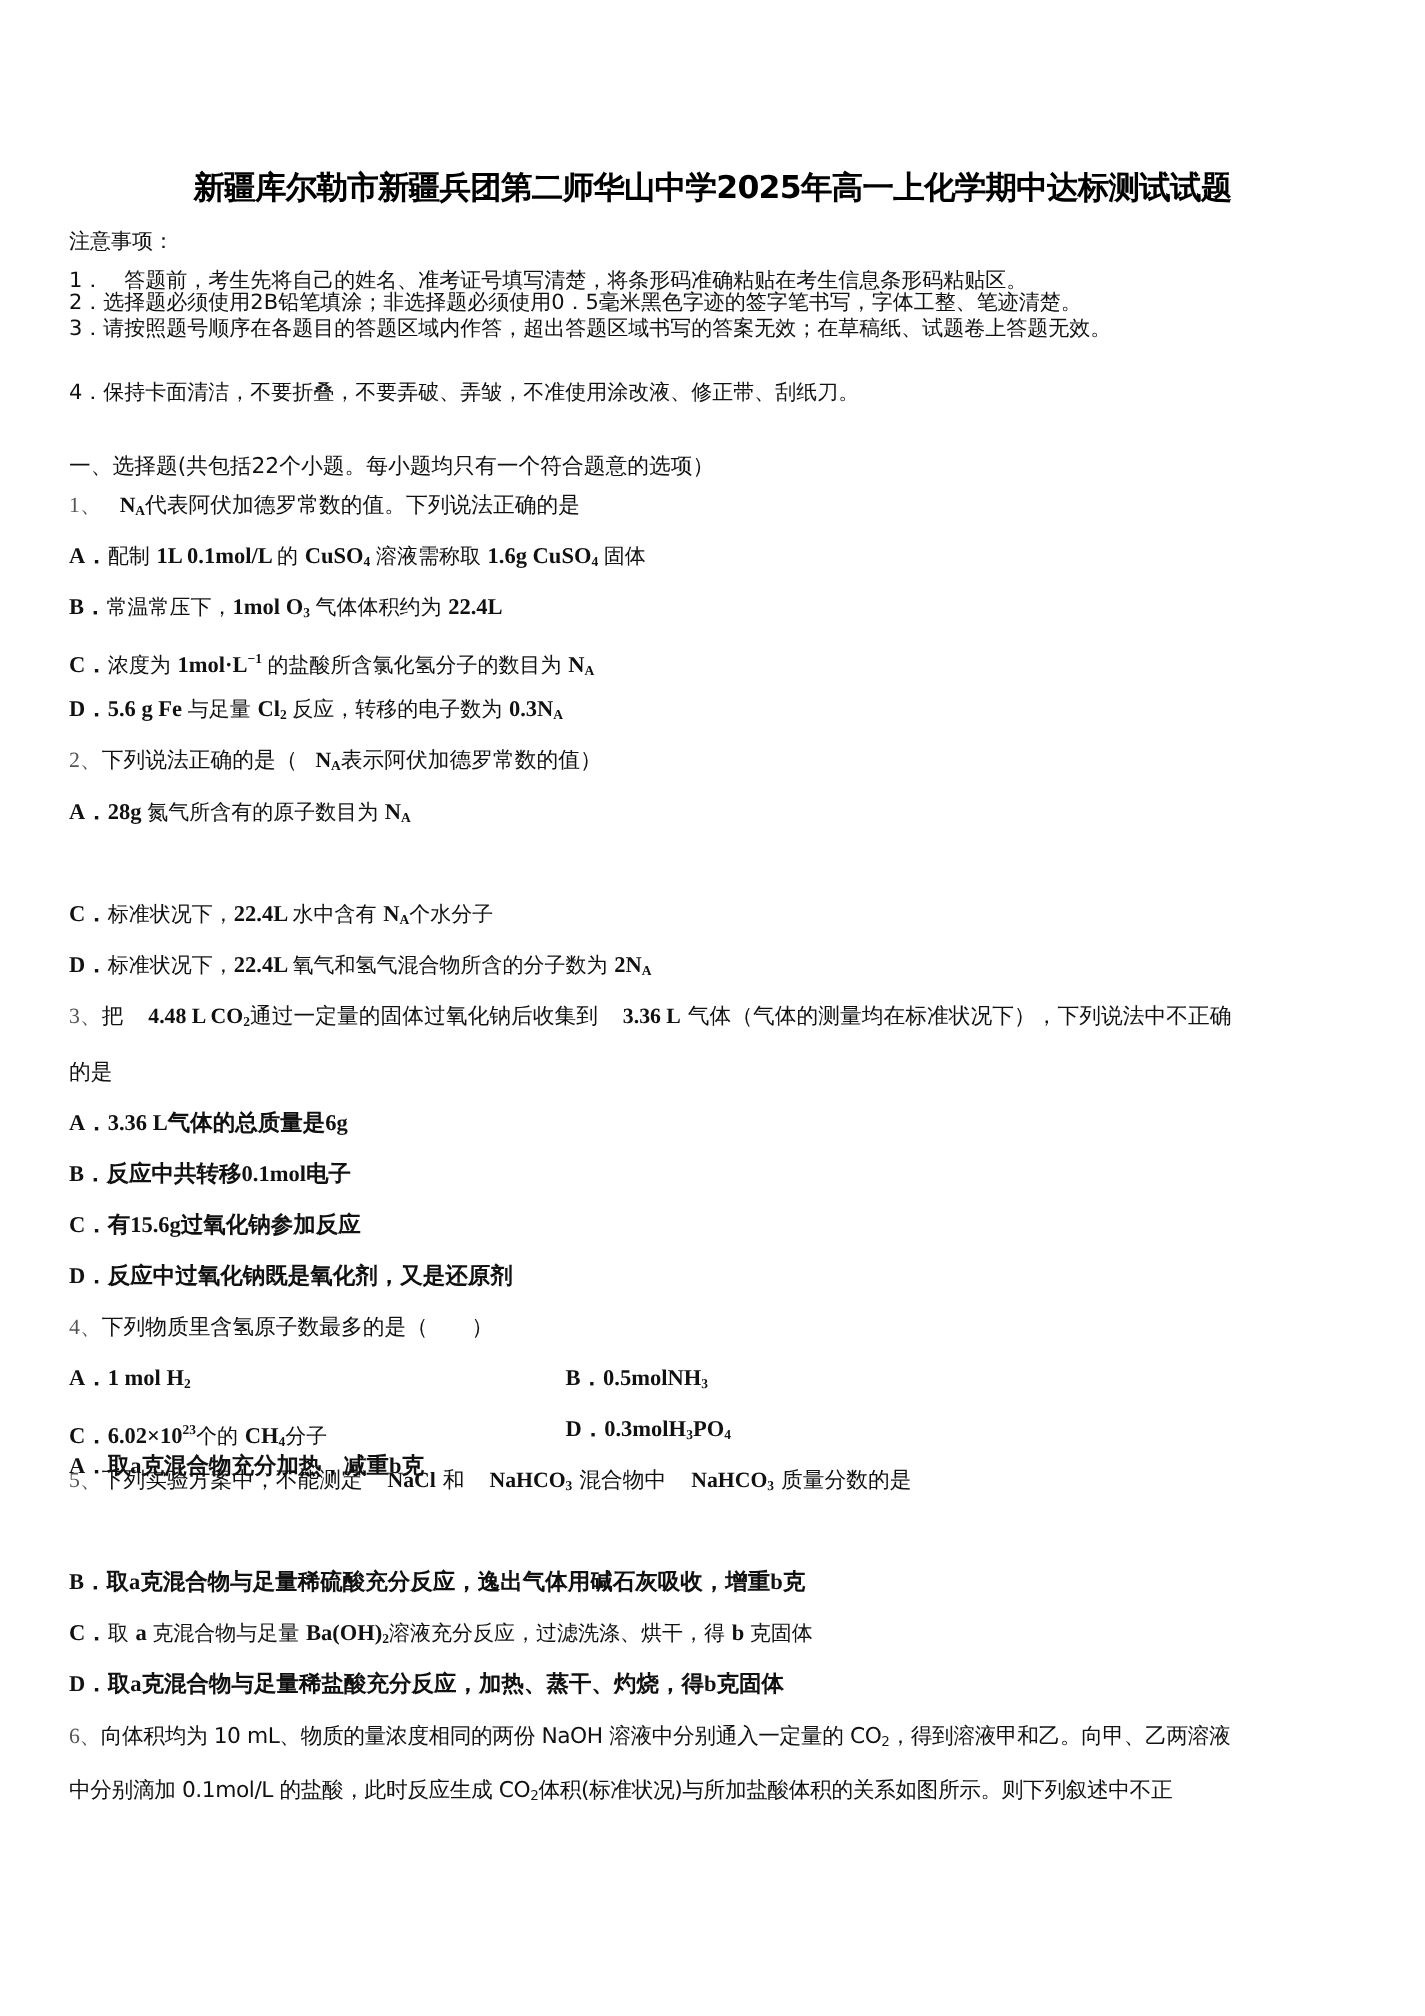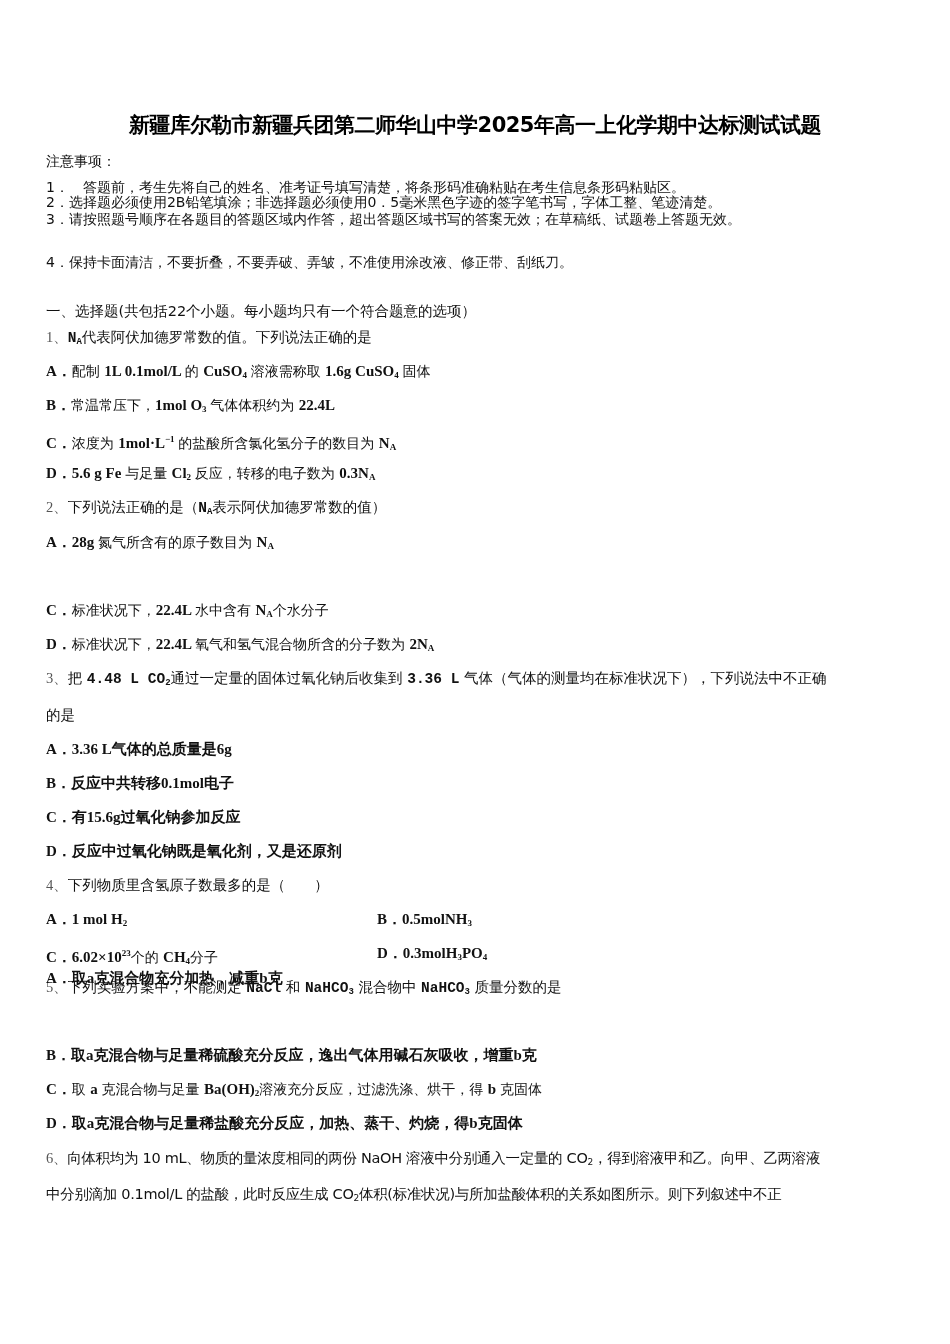--- a/index.html
+++ b/index.html
@@ -16,21 +16,21 @@
     }
     .line {
       position: absolute; left: 46px; white-space: nowrap;
       font-size: 14.5px; line-height: 20px;
     }
     .notice { font-family: "DejaVu Sans", "Liberation Sans", sans-serif; font-size: 14px; }
     .opt { font-family: "Liberation Serif", "DejaVu Serif", serif; font-weight: bold; font-size: 15px; }
     .opt .cn { font-weight: normal; font-family: "DejaVu Sans", "Liberation Sans", sans-serif; font-size: 14px; }
     .q { font-family: "DejaVu Sans", "Liberation Sans", sans-serif; font-size: 14.5px; }
     .q .num { color: #555; font-family: "Liberation Serif", serif; }
-    .q b { font-family: Liberation Mono, monospace; }
+    .q b { font-family: Liberation Serif, serif; margin-left: 12px; }
     sub, sup { font-size: 9px; }
     sub { vertical-align: -2px; }
     .col2 { position: absolute; left: 377px; }
   </style>
 </head>
 <body>
 
 <div class="page">
 
   <div class="title">新疆库尔勒市新疆兵团第二师华山中学2025年高一上化学期中达标测试试题</div>

